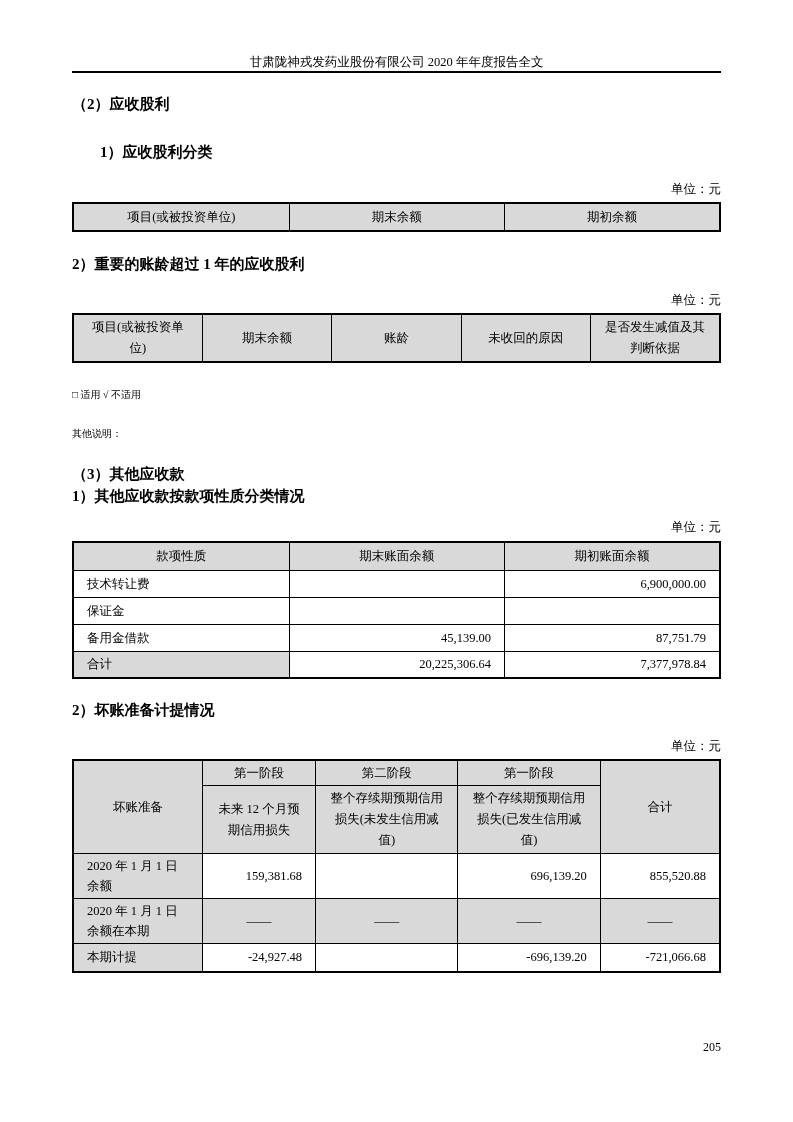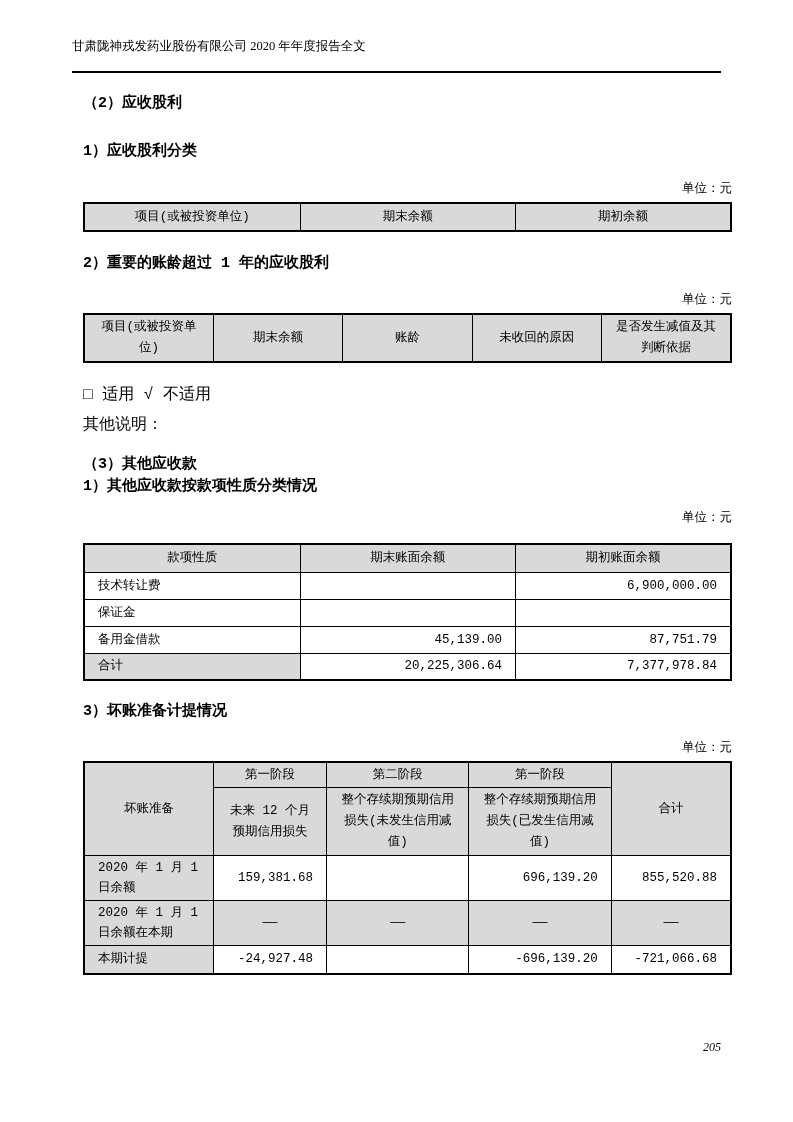--- a/index.html
+++ b/index.html
@@ -8,43 +8,43 @@
     position:relative;
     width:793px; height:1122px;
     margin:0 auto;
     background:#ffffff;
     color:#000;
     font-family:"Liberation Serif","DejaVu Serif",serif;
     overflow:hidden;
   }
   .doc-header {
     position:absolute; left:72px; top:0; width:649px; height:73px;
-    display:flex; align-items:flex-end; justify-content:flex-start;
+    display:flex; align-items:flex-end; justify-content:center;
     border-bottom:2px solid #000;
-    padding-bottom:16px;
+    padding-bottom:0;
     font-size:12.5px;
   }
-  .content { position:absolute; left:83px; top:73px; width:649px;font-family:Liberation Mono, monospace; }
+  .content { position:absolute; left:72px; top:73px; width:649px; }
   .sec-title { font-size:15px; font-weight:bold; line-height:22px; }
   .mt-s1  { margin-top:20px; }
-  .mt-s1a { margin-top:26px; }
+  .mt-s1a { margin-top:26px;margin-left:28px; }
   .unit   { font-size:12.5px; line-height:18px; text-align:right; }
   .mt-u1  { margin-top:17px; }
   .mt-t1  { margin-top:4px; }
   .mt-s2  { margin-top:21px; }
   .mt-u2  { margin-top:16px; }
   .mt-t2  { margin-top:4px; }
   .mt-s3  { margin-top:22px; }
-  .plain  { font-size:16px; line-height:18px; }
+  .plain  { font-size:10px; line-height:18px; }
   .mt-ap  { margin-top:23px; }
-  .mt-on  { margin-top:12px; }
+  .mt-on  { margin-top:21px; }
   .mt-s4  { margin-top:20px; }
   .mt-s4a { }
   .mt-u3  { margin-top:11px; }
-  .mt-t3  { margin-top:16px; }
+  .mt-t3  { margin-top:5px; }
   .mt-s5  { margin-top:20px; }
   .mt-u4  { margin-top:16px; }
   .mt-t4  { margin-top:4px; }
 
   table {
     width:100%;
     border-collapse:collapse;
     table-layout:fixed;
     border:2px solid #000;
     font-size:12.5px;
@@ -62,21 +62,21 @@
   .lbl  { text-align:left; }
   .num  { text-align:right; }
   .dash { text-align:center; }
   .h28 td, .h28 th { height:28px; }
   .h27 td, .h27 th { height:27px; }
   .h44 th, .h44 td { height:44px; line-height:21px; }
   .h22 th { height:22px; }
   .h42 td { height:42px; }
   .page-number {
     position:absolute; left:72px; top:1040px; width:649px;
-    text-align:right; font-size:12px;font-style:italic;
+    text-align:right; font-size:12px;
   }
 </style>
 </head>
 <body>
 
 <div class="page">
 
   <div class="doc-header">
     <span>甘肃陇神戎发药业股份有限公司 2020 年年度报告全文</span>
   </div>
@@ -165,21 +165,21 @@
         <td class="num">87,751.79</td>
       </tr>
       <tr class="h27">
         <td class="lbl shade">合计</td>
         <td class="num">20,225,306.64</td>
         <td class="num">7,377,978.84</td>
       </tr>
     </tbody>
       </table>
 
-    <div class="sec-title mt-s5">3）坏账准备计提情况</div>
+    <div class="sec-title mt-s5">2）坏账准备计提情况</div>
 
     <div class="unit mt-u4">单位：元</div>
 
     <table class="mt-t4">
       <colgroup>
           <col style="width:20%">
           <col style="width:17.5%">
           <col style="width:22%">
           <col style="width:22%">
           <col style="width:18.5%">

